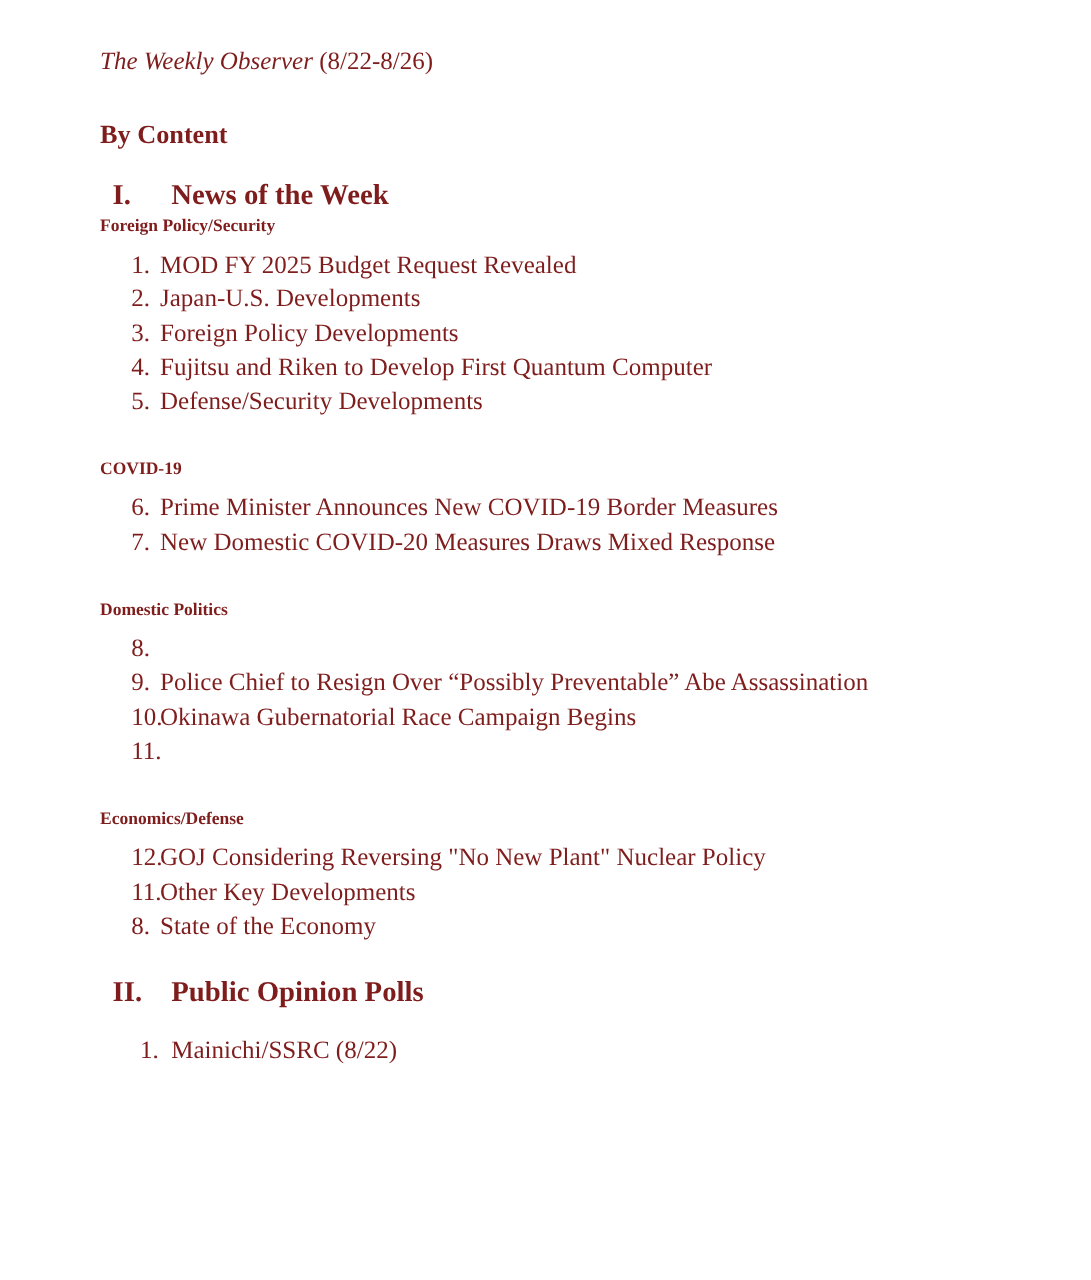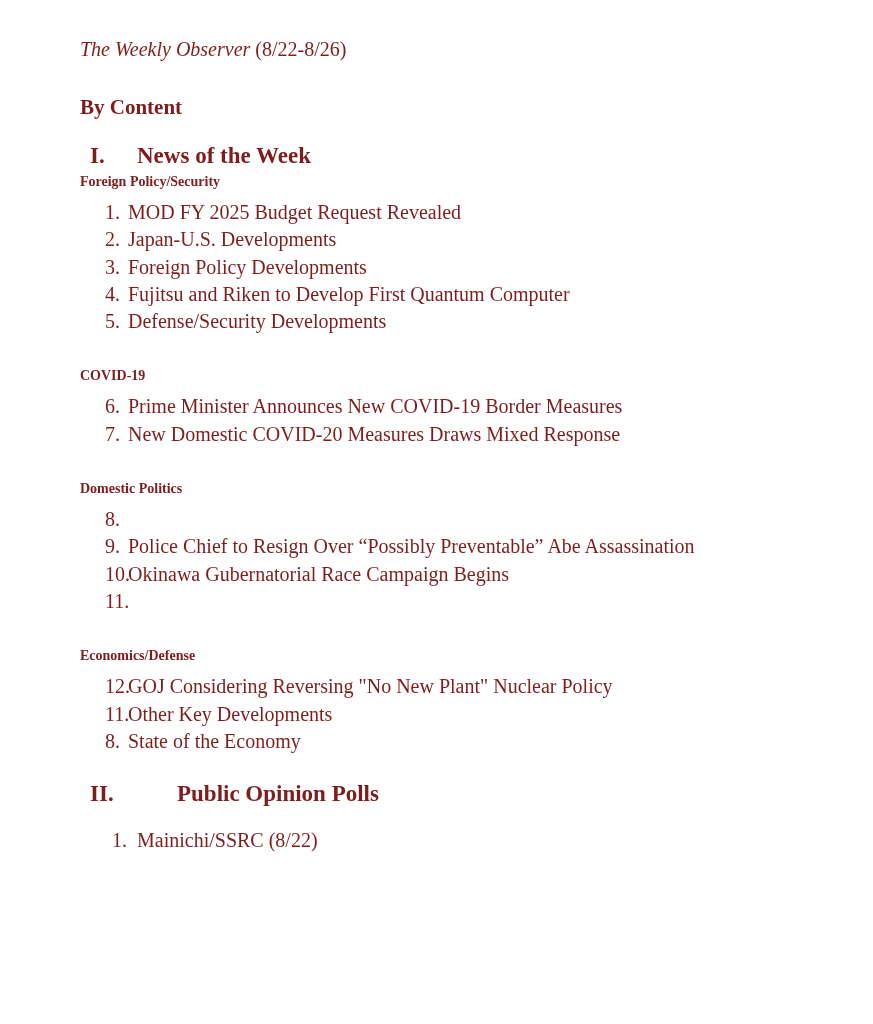--- a/index.html
+++ b/index.html
@@ -51,21 +51,21 @@
     margin-top: 5px;
     font-size: 20px;
   }
   .toc-item {
     display: flex;
     line-height: 27.3px;
     padding-left: 25px;
   }
   .toc-item .num { width: 23px; flex: none; }
   
-  .section-polls .section-row { margin-top: 26px; gap: 40px; }
+  .section-polls .section-row { margin-top: 26px; }
   .section-polls .toc-list { margin-top: 20px; }
   .section-polls .toc-item { padding-left: 32px; }
   .section-polls .toc-item .num { width: 25px; }
 </style>
 </head>
 <body>
 
 <div class="page">
 
   <p class="doc-title"><span class="italic">The Weekly Observer</span><span> (8/22-8/26)</span></p>

